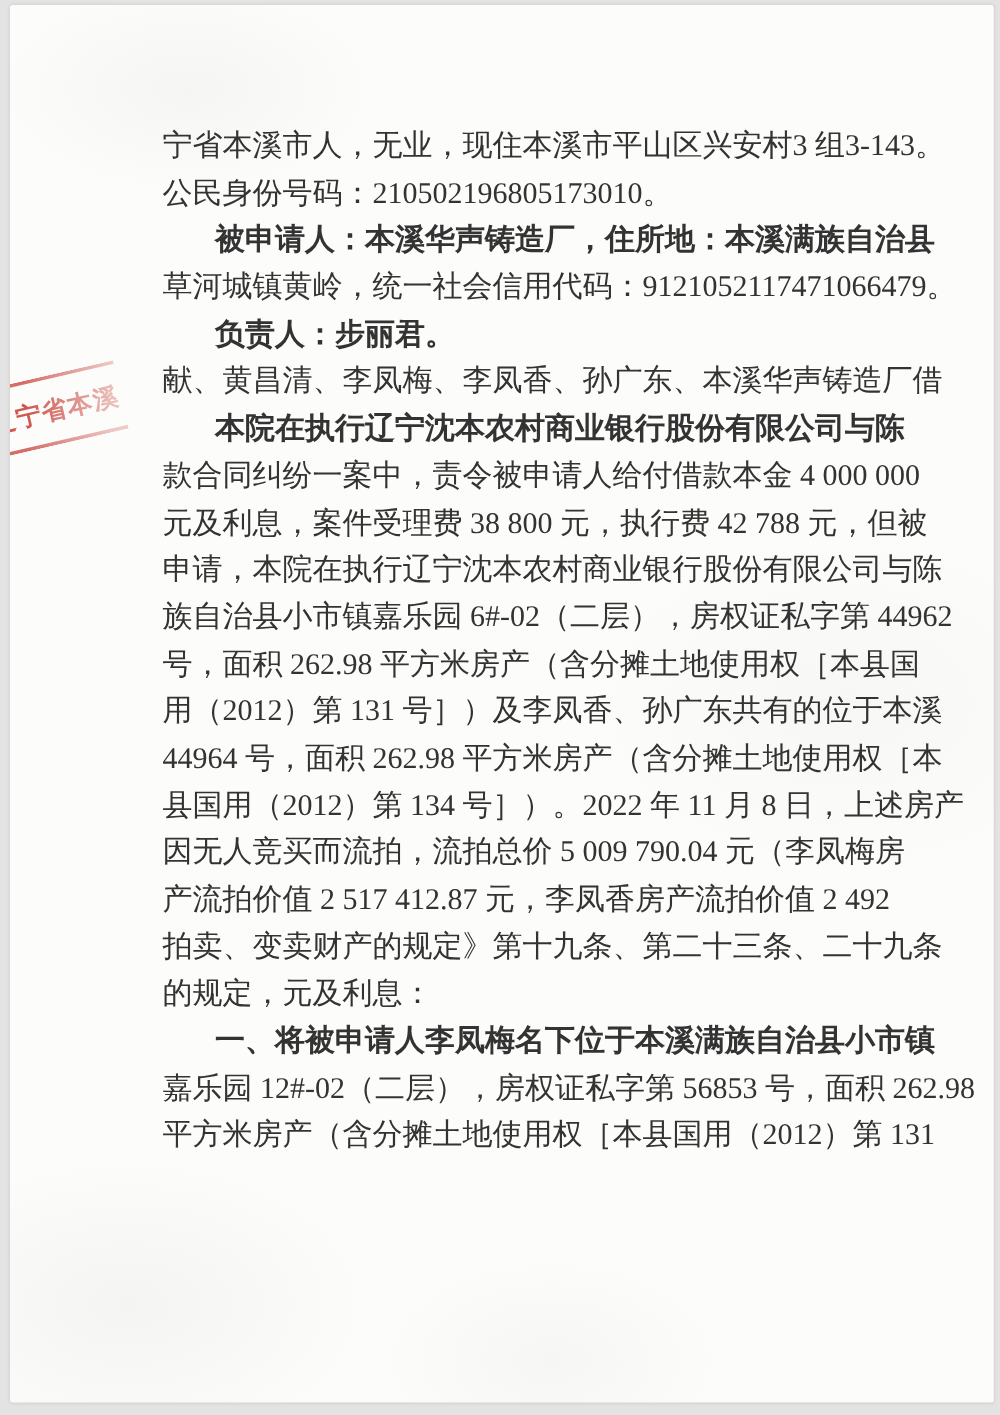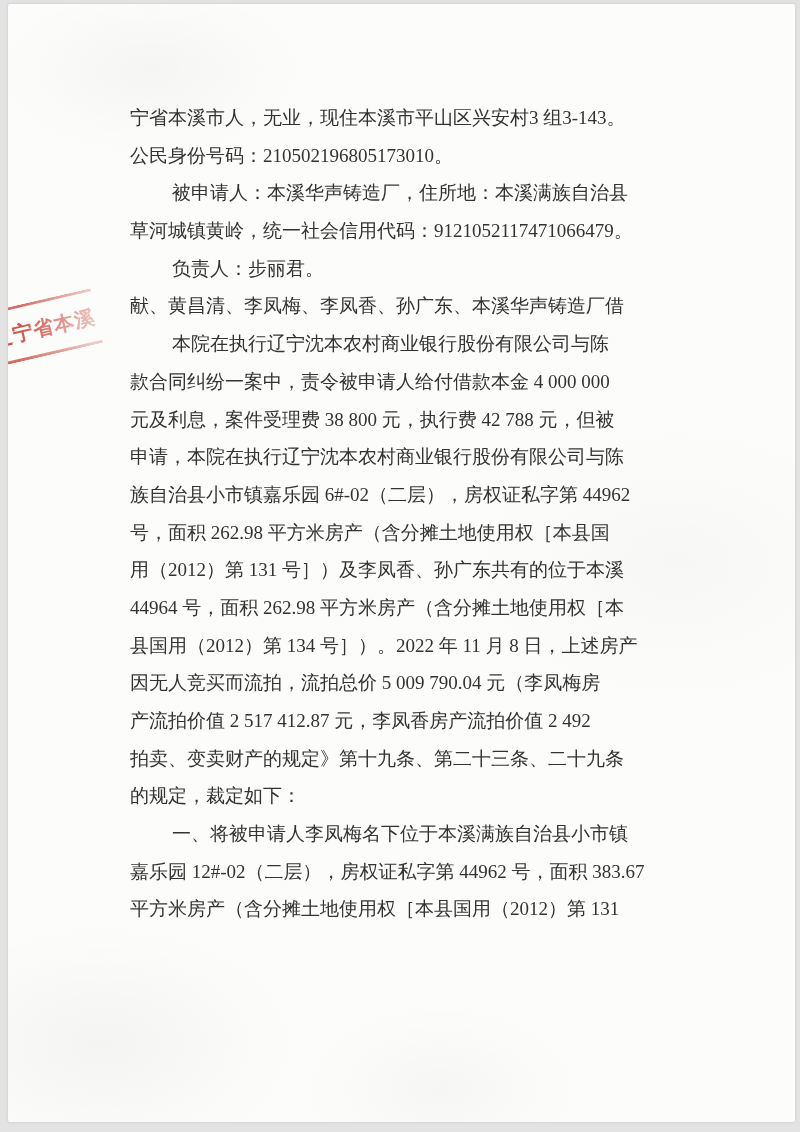--- a/index.html
+++ b/index.html
@@ -23,24 +23,24 @@
     content: ""; position: absolute; inset: 0; pointer-events: none;
     background:
       radial-gradient(220px 120px at 18% 6%,  rgba(0,0,0,0.028), transparent 70%),
       radial-gradient(300px 200px at 85% 50%, rgba(0,0,0,0.018), transparent 70%),
       radial-gradient(280px 170px at 12% 93%, rgba(0,0,0,0.032), transparent 70%),
       radial-gradient(200px 120px at 55% 97%, rgba(0,0,0,0.022), transparent 70%);
   }
   .textblock {
     position: absolute; left: 122px; top: 95px; width: 570px;
     color: var(--ink, #333333);
-    font-size: 19px; line-height: 37.7px;
+    font-size: 24px; line-height: 37.7px;
   }
   .line { white-space: nowrap; height: 37.7px; }
-  .line.indent { text-indent: 42px; }
+  .line.indent { text-indent: 42px; font-weight: bold; }
   .stamp {
     position: absolute; left: -83px; top: 303px; width: 172px; height: 50px;
     transform: rotate(-13deg);
     border-top: 3px solid rgba(197,57,47,0.72);
     border-bottom: 3px solid rgba(197,57,47,0.72);
     display: flex; align-items: center; justify-content: flex-end;
     padding-right: 2px;
     -webkit-mask-image: linear-gradient(100deg, rgba(0,0,0,1) 55%, rgba(0,0,0,0.35) 95%);
     mask-image: linear-gradient(100deg, rgba(0,0,0,1) 55%, rgba(0,0,0,0.35) 95%);
   }
@@ -73,20 +73,20 @@
       <div class="line">元及利息，案件受理费 38 800 元，执行费 42 788 元，但被</div>
       <div class="line">申请，本院在执行辽宁沈本农村商业银行股份有限公司与陈</div>
       <div class="line">族自治县小市镇嘉乐园 6#-02（二层），房权证私字第 44962</div>
       <div class="line">号，面积 262.98 平方米房产（含分摊土地使用权［本县国</div>
       <div class="line">用（2012）第 131 号］）及李凤香、孙广东共有的位于本溪</div>
       <div class="line">44964 号，面积 262.98 平方米房产（含分摊土地使用权［本</div>
       <div class="line">县国用（2012）第 134 号］）。2022 年 11 月 8 日，上述房产</div>
       <div class="line">因无人竞买而流拍，流拍总价 5 009 790.04 元（李凤梅房</div>
       <div class="line">产流拍价值 2 517 412.87 元，李凤香房产流拍价值 2 492</div>
       <div class="line">拍卖、变卖财产的规定》第十九条、第二十三条、二十九条</div>
-      <div class="line">的规定，裁定如下：</div>
+      <div class="line">的规定，元及利息：</div>
       <div class="line indent">一、将被申请人李凤梅名下位于本溪满族自治县小市镇</div>
-      <div class="line">嘉乐园 12#-02（二层），房权证私字第 44962 号，面积 383.67</div>
+      <div class="line">嘉乐园 12#-02（二层），房权证私字第 56853 号，面积 262.98</div>
       <div class="line">平方米房产（含分摊土地使用权［本县国用（2012）第 131</div>
     </div>
 
   </div>
 </div>
 
 </body></html>

